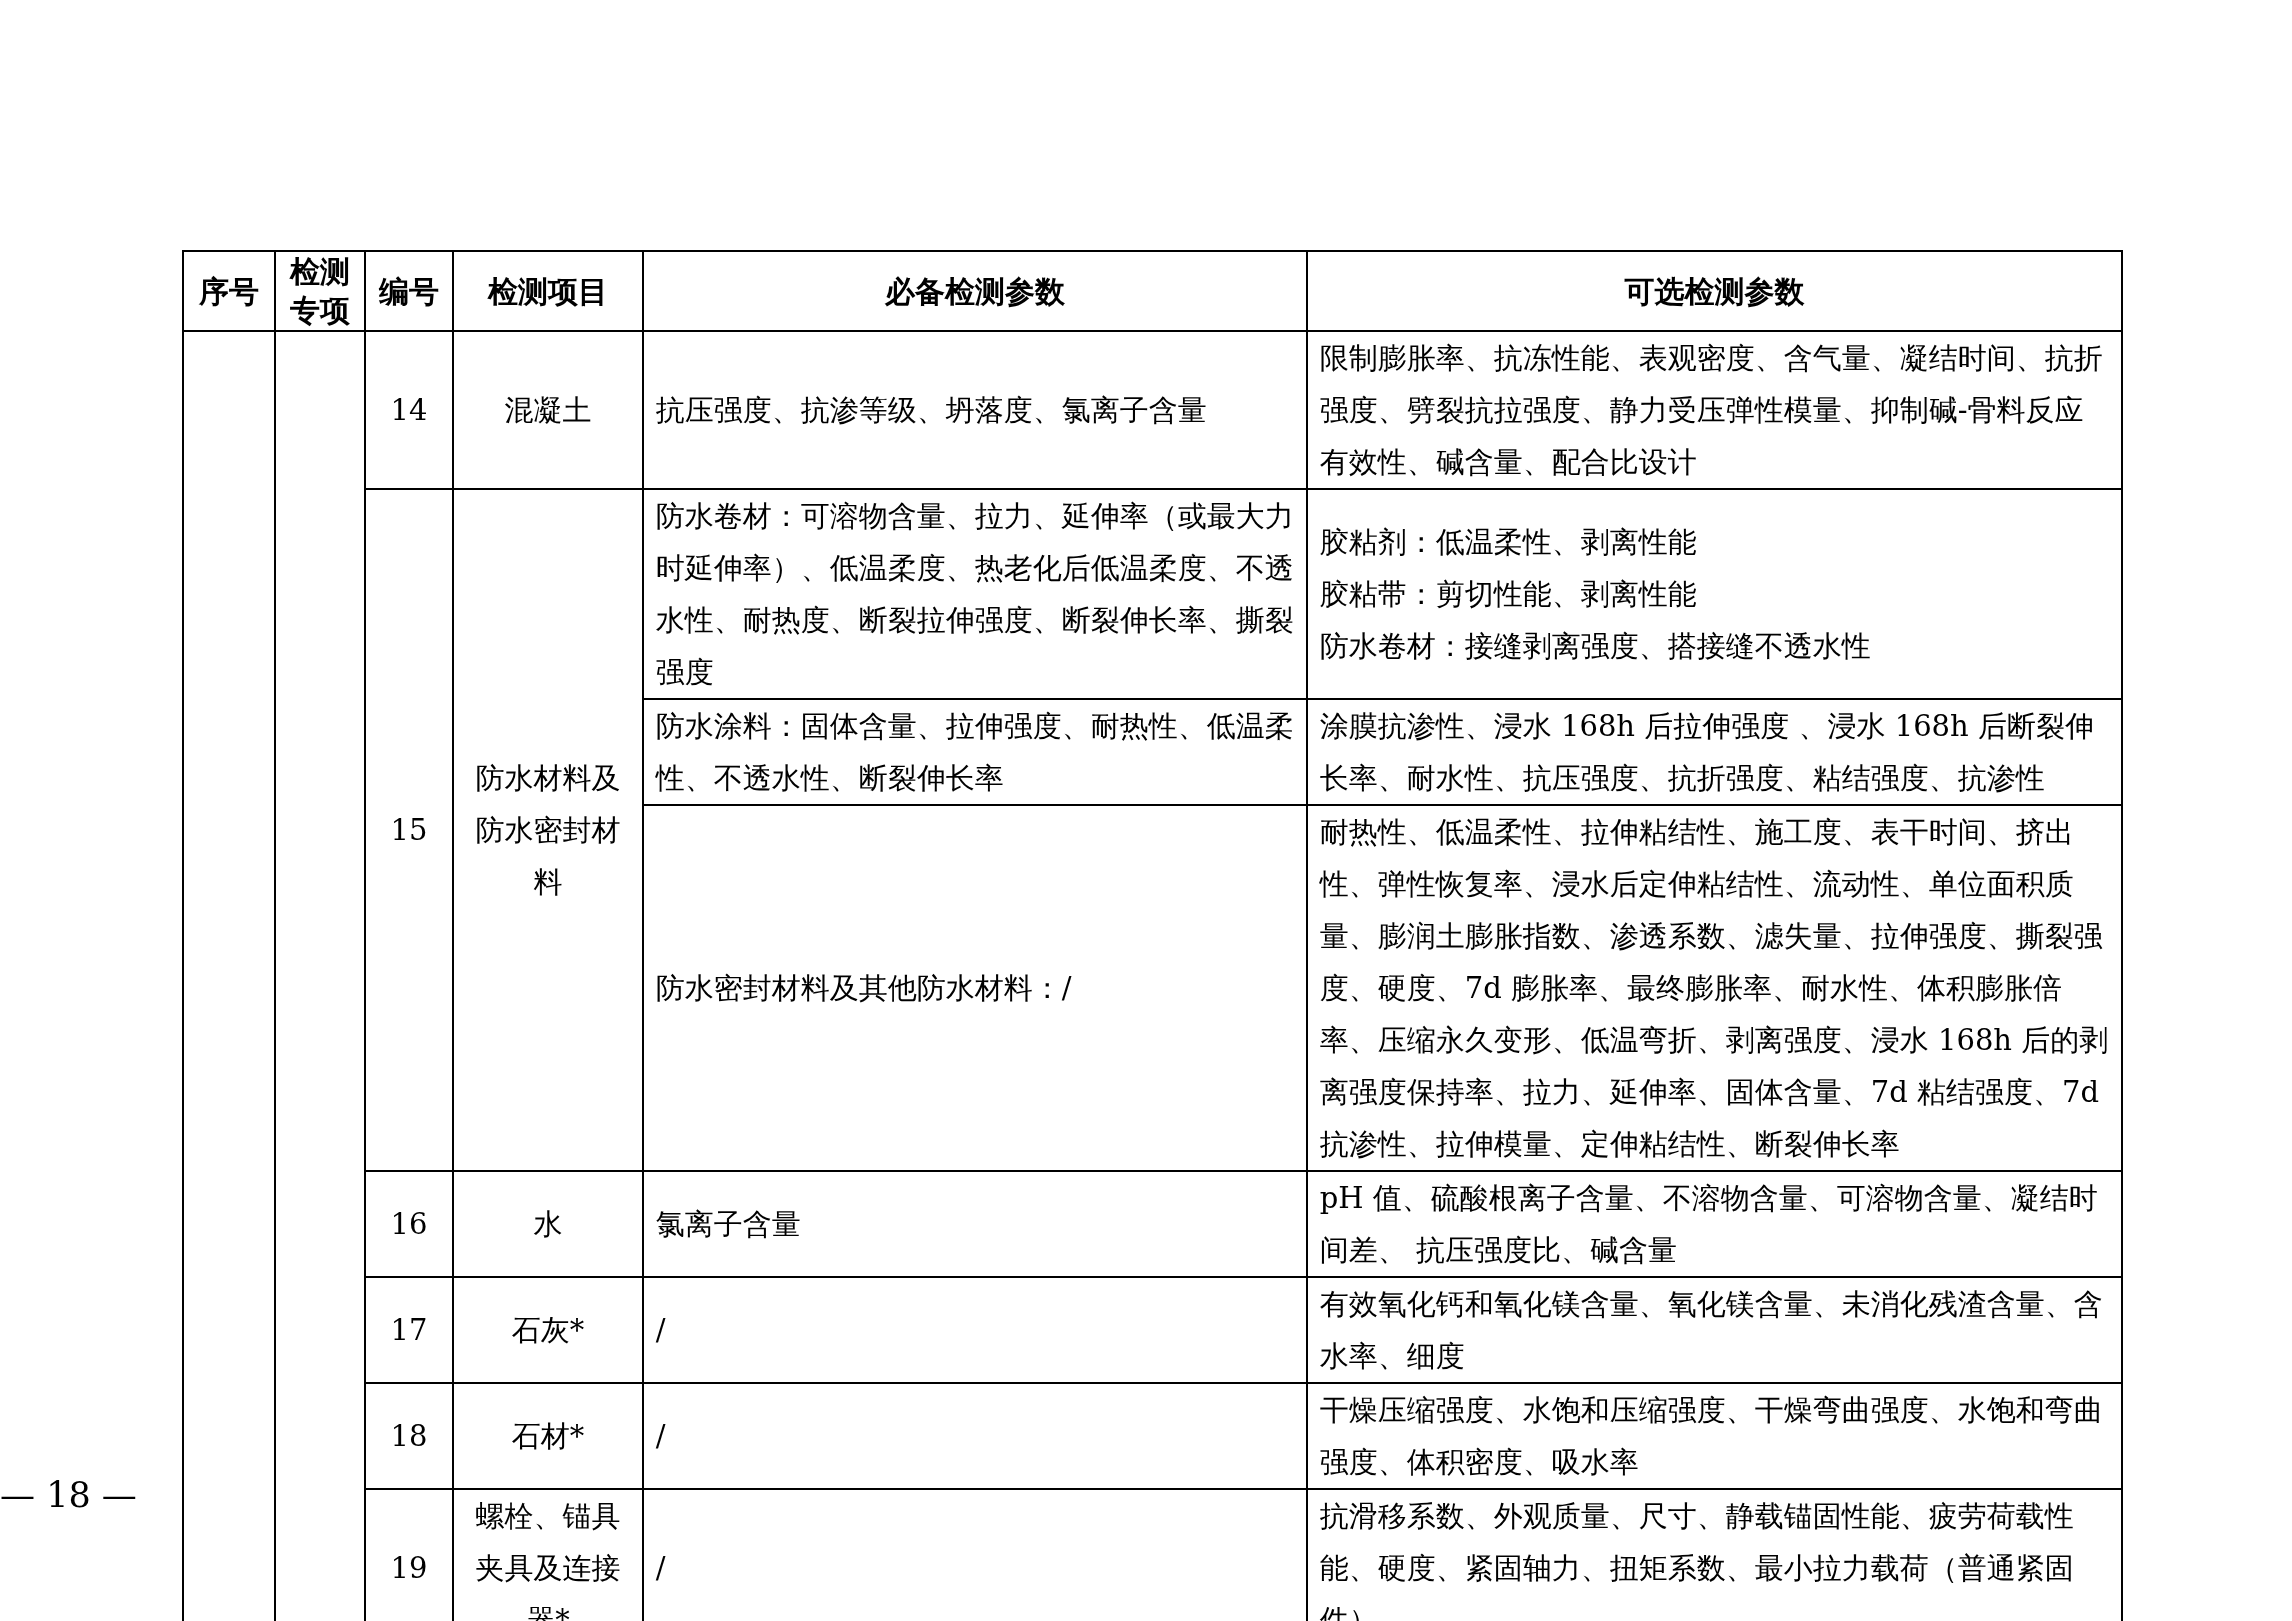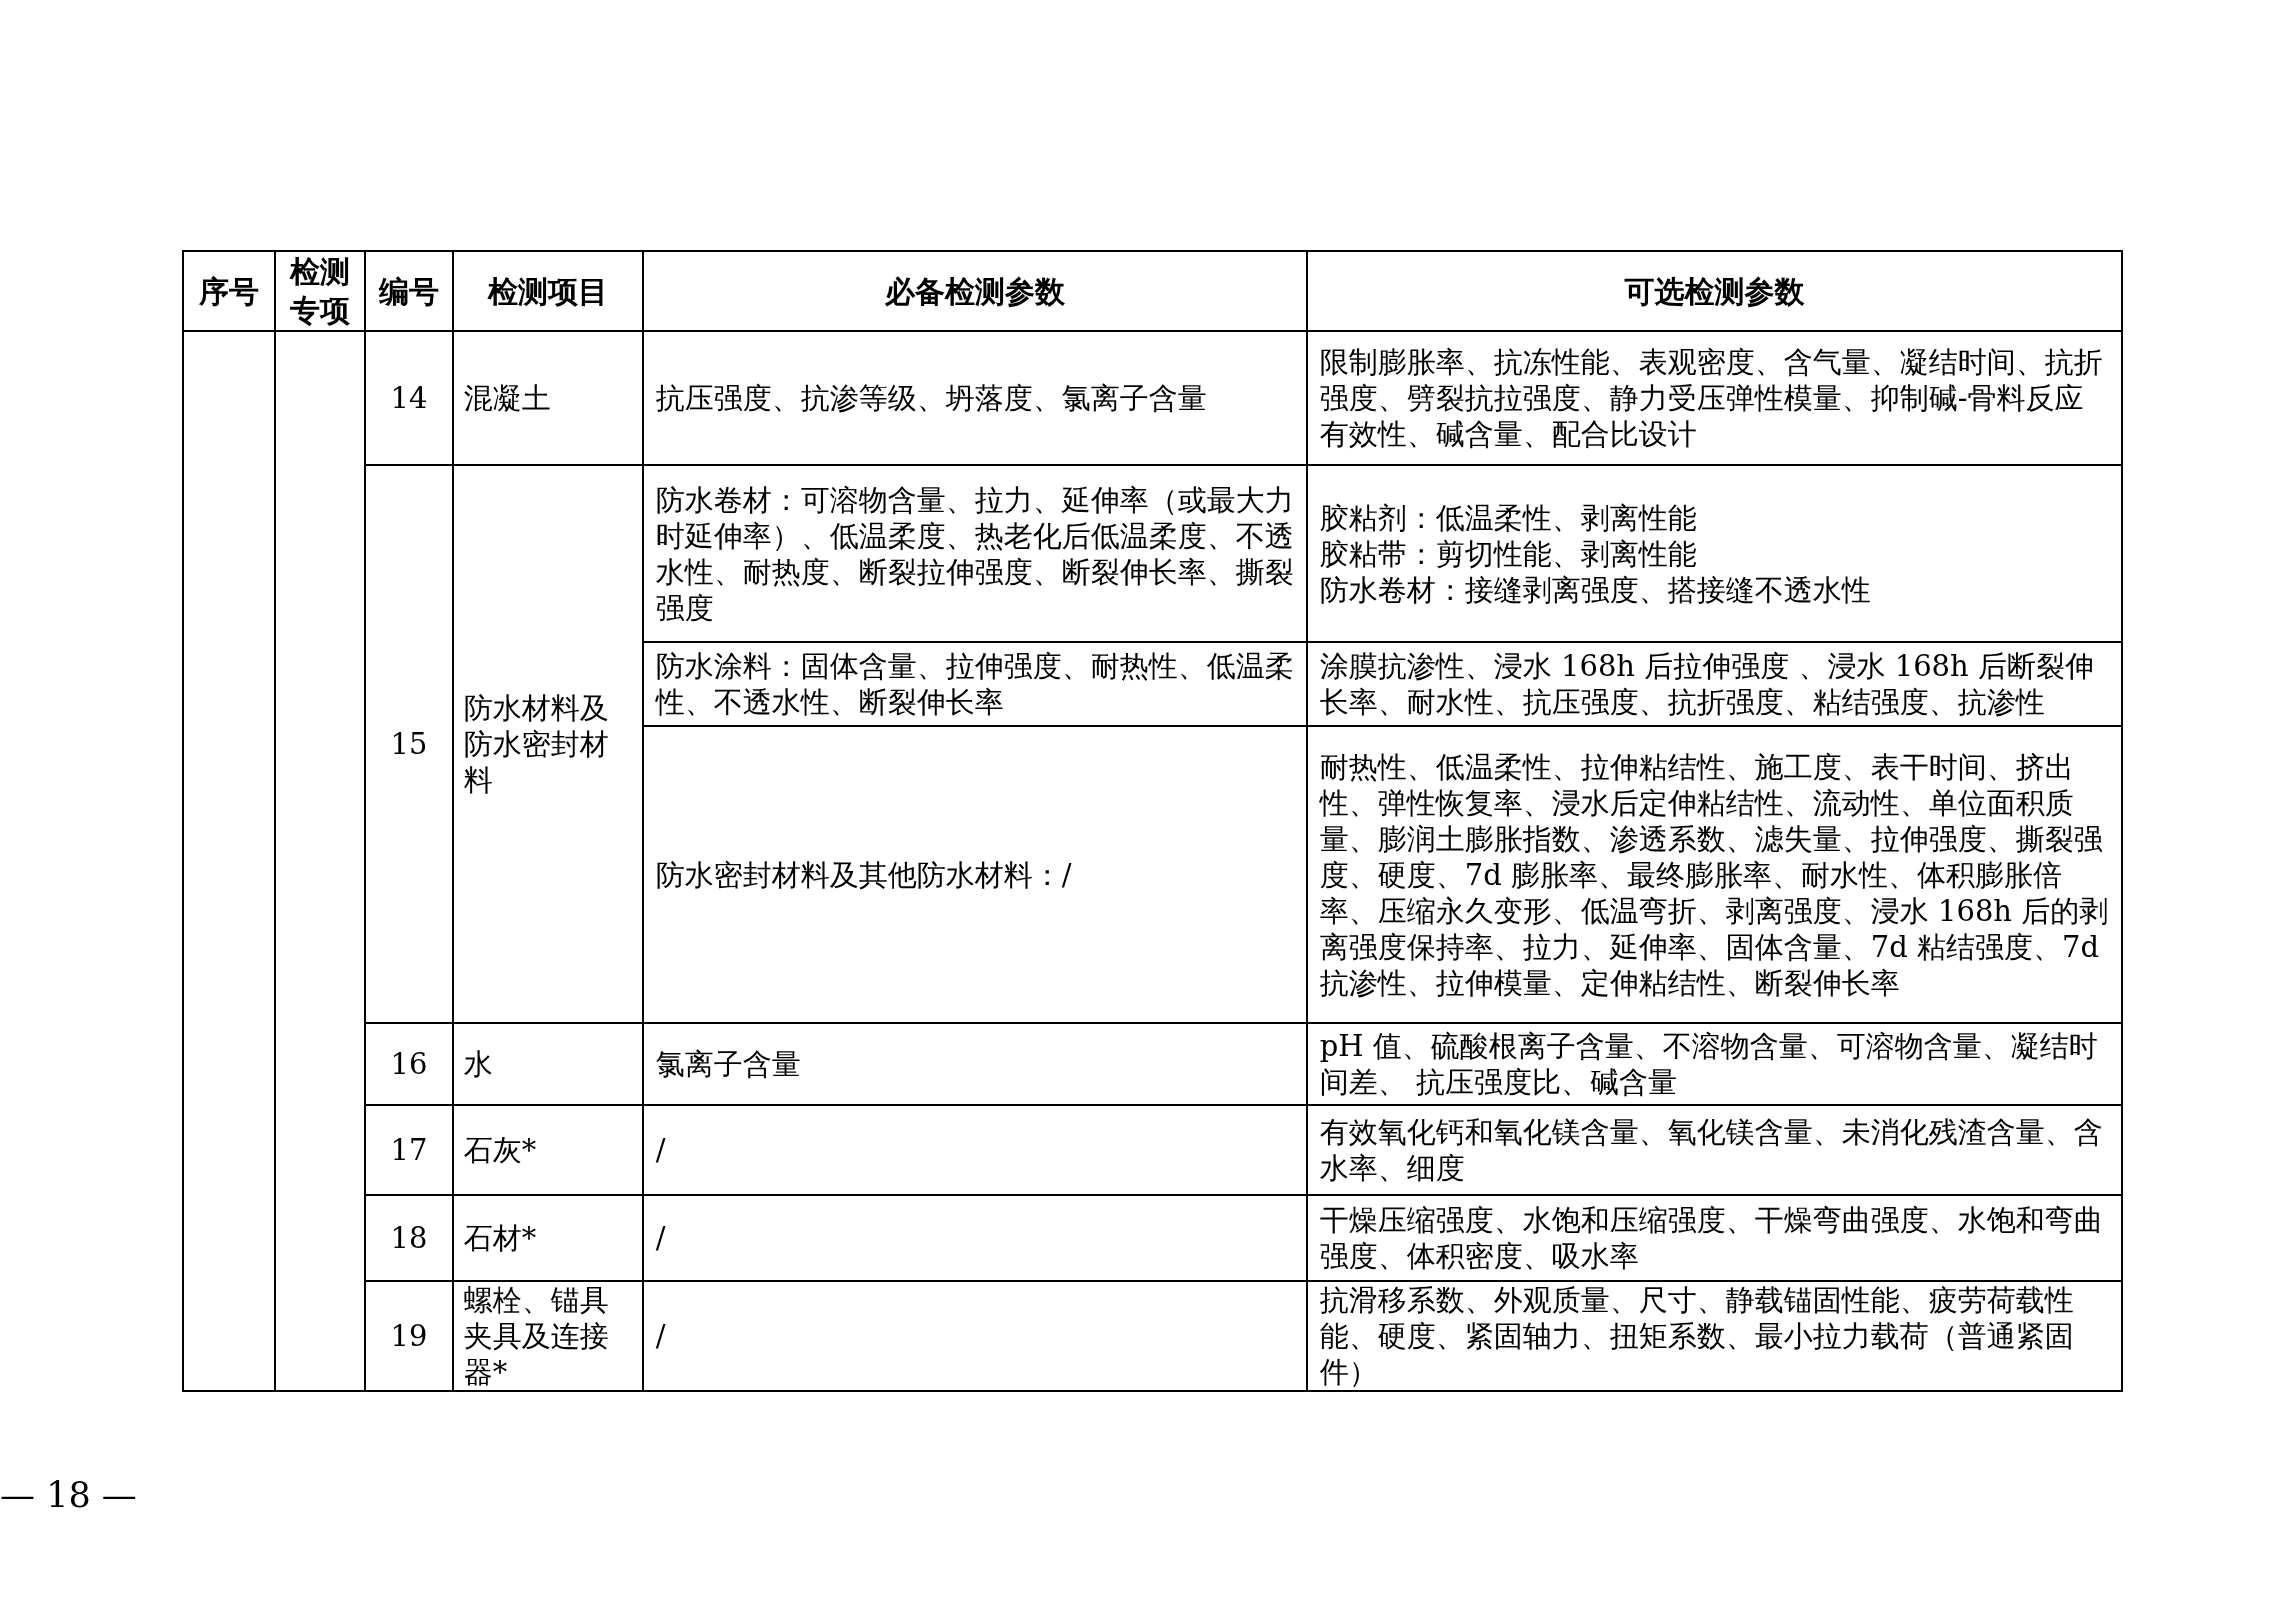--- a/index.html
+++ b/index.html
@@ -8,38 +8,38 @@
     font-family:"DejaVu Serif","Liberation Serif",serif;color:#000;
   }
   table.spec-table{
     position:absolute;left:182px;top:250px;width:1940px;
     border-collapse:collapse;table-layout:fixed;
     border:2.9px solid #000;
   }
   .spec-table th,.spec-table td{
     border:2px solid #000;
     vertical-align:middle;
-    font-size:29px;line-height:36px;
+    font-size:29px;line-height:52px;
     padding:0 11.8px;
     word-break:break-all;overflow-wrap:anywhere;
   }
   .spec-table th{
     font-weight:700;font-size:30px;text-align:center;padding:0 5.9px;line-height:39px;
   }
   tr.r-head{height:80px;margin-left:18px;}
   tr.r14{height:134px;}
   tr.r15a{height:177px;}
   tr.r15b{height:84px;}
   tr.r15c{height:297px;}
   tr.r16{height:82px;}
   tr.r17{height:90px;margin-top:46px;}
   tr.r18{height:86px;}
   tr.r19{height:86px;}
   td.c-no{text-align:center;padding:0 18px;}
-  td.c-item{text-align:left;padding:0 9.8px;}
+  td.c-item{text-align:center;padding:0 9.8px;}
   td.c-req{text-align:left;}
   td.c-req.center{text-align:left;}
   td.c-opt{text-align:left;}
   td.empty-span{background:#fff;}
   .page-footer{
     position:absolute;left:0;top:1475px;width:2293px;
     font-size:35px;color:#000;
     font-family:"DejaVu Serif","Liberation Serif",serif;
   }
 </style>

